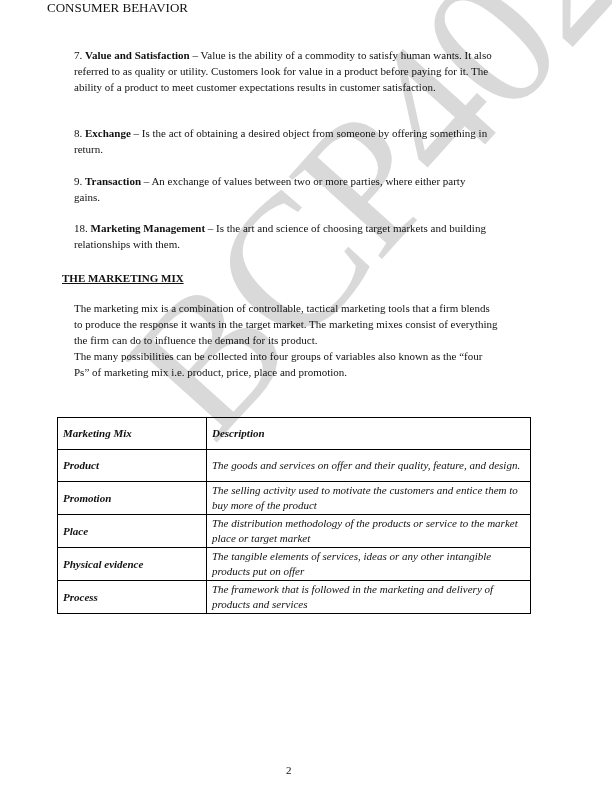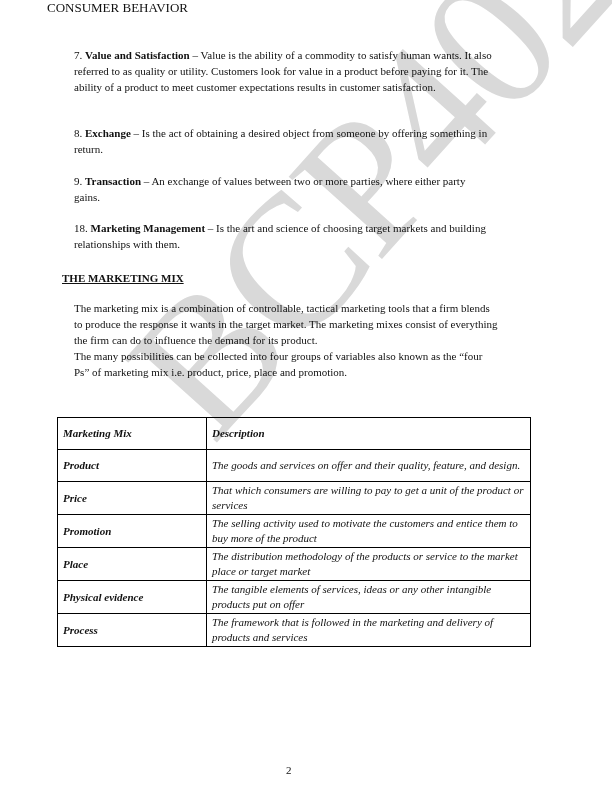--- a/index.html
+++ b/index.html
@@ -44,24 +44,20 @@
     <tbody>
         <tr>
       <td class="c1">Marketing Mix</td>
       <td style="font-weight:bold">Description</td>
     </tr>
     <tr>
           <td class="c1">Product</td>
           <td>The goods and services on offer and their quality, feature, and design.</td>
         </tr>
     <tr>
-          <td class="c1">Price</td>
-          <td>That which consumers are willing to pay to get a unit of the product or services</td>
-        </tr>
-    <tr>
           <td class="c1">Promotion</td>
           <td>The selling activity used to motivate the customers and entice them to buy more of the product</td>
         </tr>
     <tr>
           <td class="c1">Place</td>
           <td>The distribution methodology of the products or service to the market place or target market</td>
         </tr>
     <tr>
           <td class="c1">Physical evidence</td>
           <td>The tangible elements of services, ideas or any other intangible products put on offer</td>

